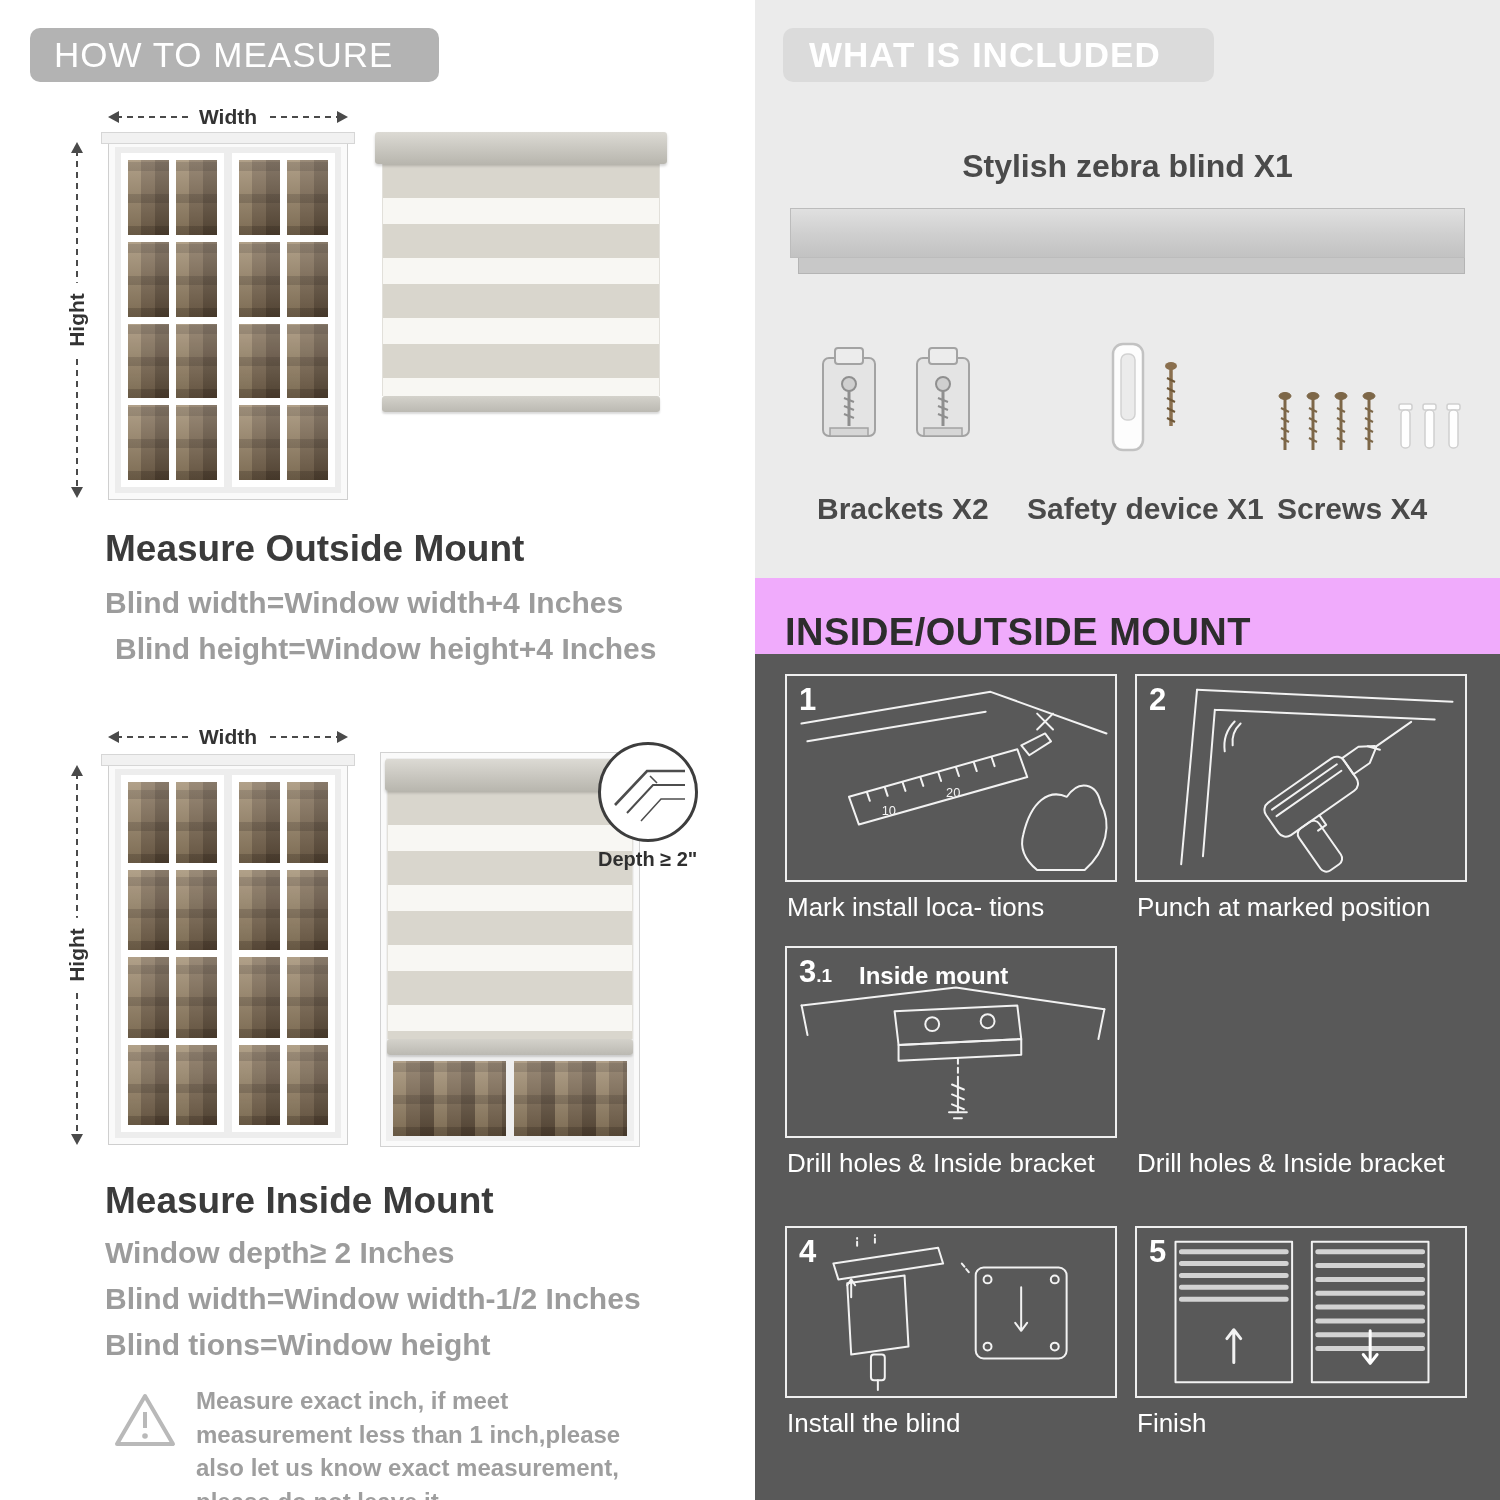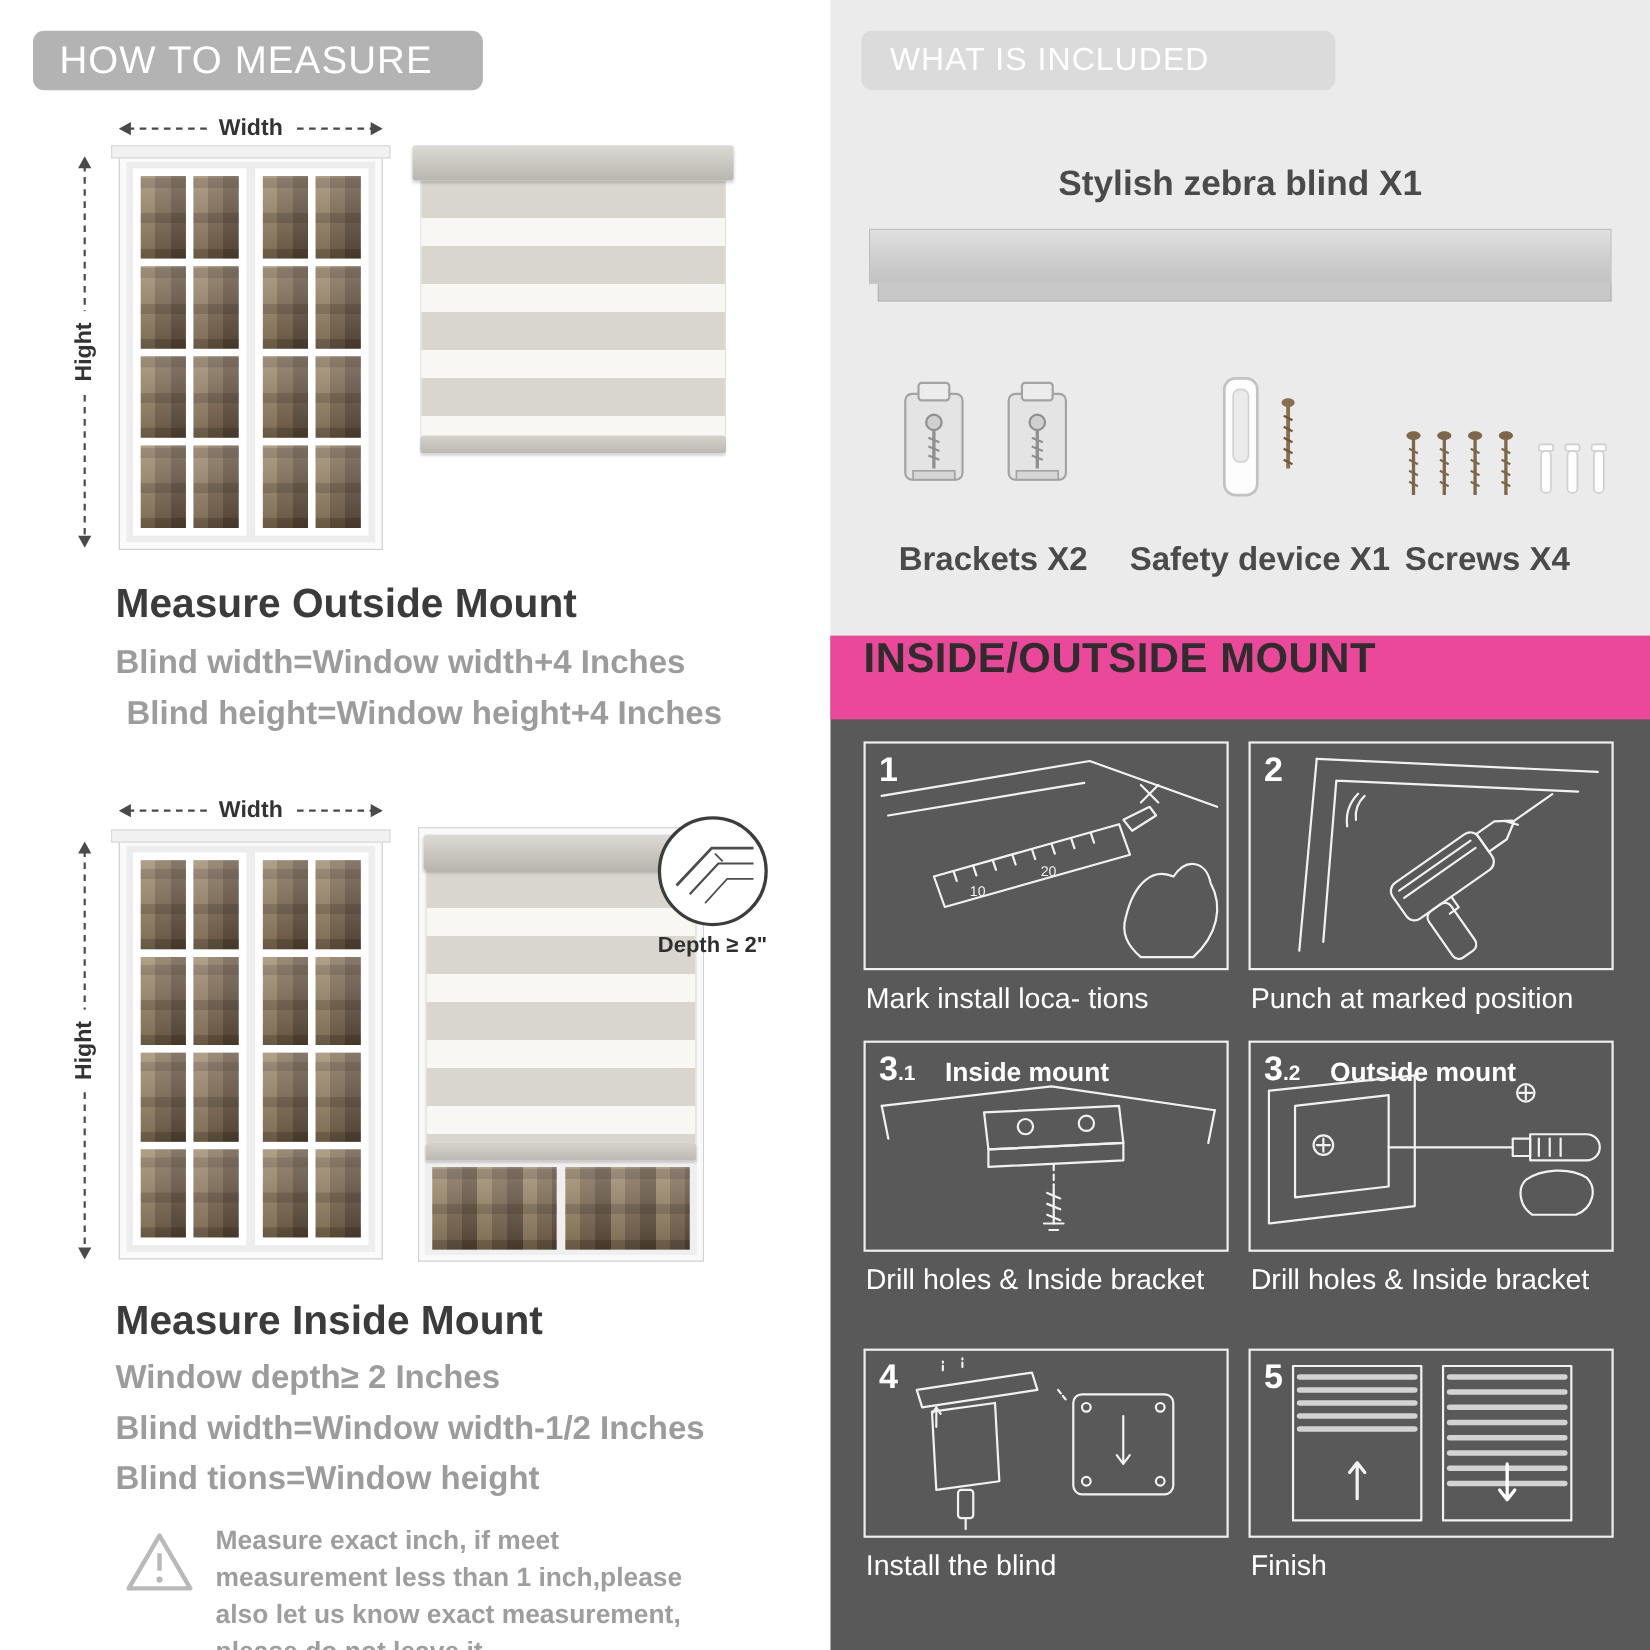--- a/index.html
+++ b/index.html
@@ -54,35 +54,35 @@
     background:#fff;border:3px solid #3d3d3d;box-sizing:border-box;z-index:5;}
   .depth-label{position:absolute;left:598px;top:848px;font-size:20px;font-weight:700;color:#2f2f2f;z-index:5;}
 
   .warn-icon{position:absolute;left:112px;top:1390px;}
   .warn-text{position:absolute;left:196px;top:1384px;width:470px;font-size:24px;font-weight:700;
     color:#9e9e9e;line-height:1.4;}
 
   
   .rtop{position:absolute;left:755px;top:0;width:745px;height:578px;background:#ebebeb;}
   .badge2{position:absolute;left:28px;top:28px;width:405px;height:54px;background:#dbdbdb;
-    border-radius:10px;color:#fff;font-size:29px;font-weight:400;line-height:54px;
+    border-radius:10px;color:#fff;font-size:35px;font-weight:700;line-height:54px;
     padding-left:26px;letter-spacing:1px;}
   .blind-label{position:absolute;left:0;right:0;top:148px;text-align:center;
     font-size:32px;font-weight:700;color:#4a4a4a;}
   .rail-main{position:absolute;left:35px;top:208px;width:675px;height:50px;
     background:linear-gradient(180deg,#e0e0e0 0%,#cecece 55%,#c2c2c2 100%);
     border:1px solid #bcbcbc;box-sizing:border-box;}
   .rail-lip{position:absolute;left:43px;top:258px;width:667px;height:16px;background:#c8c8c8;
     border:1px solid #b4b4b4;border-top:none;box-sizing:border-box;}
   .item-icon{position:absolute;}
   .item-label{position:absolute;top:492px;font-size:30px;font-weight:700;color:#4a4a4a;}
 
   .rbot{position:absolute;left:755px;top:578px;width:745px;height:922px;background:#595959;}
-  .band{position:absolute;left:0;top:0;width:100%;height:76px;background:#ec4899;
-    display:flex;align-items:flex-start;}
+  .band{position:absolute;left:0;top:0;width:100%;height:76px;background:#f0abfc;
+    display:flex;align-items:flex-end;}
   .band-text{margin-left:30px;font-size:38px;font-weight:800;color:#2d2d2d;letter-spacing:.5px;}
 
   .panel{position:absolute;border:2px solid rgba(255,255,255,.9);box-sizing:border-box;}
   .pnum{position:absolute;top:6px;left:12px;font-size:31px;font-weight:700;color:#fff;}
   .pnum .psub{font-size:19px;font-weight:700;}
   .ptitle{position:absolute;top:14px;left:72px;font-size:24px;font-weight:700;color:#fff;}
   .pcap{position:absolute;font-size:26px;font-weight:400;color:#fff;}
   .art{position:absolute;left:0;top:0;width:100%;height:100%;}
   .art *{vector-effect:non-scaling-stroke;}
 </style>
@@ -352,37 +352,20 @@
         <path d="M112 98 L236 92 L236 108 L112 114 Z"></path>
         <path d="M172 112 V128" stroke-dasharray="5 4"></path>
         <path d="M172 130 V166"></path>
         <path d="M166 138 l12 5 M166 148 l12 5 M166 158 l12 5"></path>
         <path d="M163 166 h18"></path>
         <path d="M168 172 h8"></path>
       </svg>
     </div>
     <div class="pcap" style="left:32px;top:570px;">Drill holes &amp;  Inside bracket</div>
 
-    <div class="panel" style="left:380px;top:368px;width:332px;height:192px;">
-      <span class="pnum"><span>3</span><span class="psub">.2</span></span>
-      <span class="ptitle">Outside mount</span>
-      <svg class="art" viewBox="0 0 330 190" fill="none" stroke="#f2f2f2" stroke-width="2" stroke-linecap="round" stroke-linejoin="round">
-        <path d="M16 44 L150 30 L150 150 L16 166 Z"></path>
-        <path d="M40 58 L126 48 L126 132 L40 142 Z"></path>
-        <circle cx="66" cy="94" r="9"></circle>
-        <path d="M60 94 h12 M66 88 v12"></path>
-        <circle cx="252" cy="46" r="8"></circle>
-        <path d="M246 46 h12 M252 40 v12"></path>
-        <path d="M126 96 H240"></path>
-        <path d="M240 88 h16 v16 h-16 z"></path>
-        <path d="M256 84 h52 a10 10 0 0 1 0 24 h-52 z"></path>
-        <path d="M264 88 v16 M274 88 v16 M284 88 v16"></path>
-        <path d="M252 126 C266 116 292 114 308 124 C318 134 314 152 298 158 L258 158 C246 150 244 134 252 126 Z"></path>
-      </svg>
-    </div>
     <div class="pcap" style="left:382px;top:570px;">Drill holes &amp;  Inside bracket</div>
 
     <div class="panel" style="left:30px;top:648px;width:332px;height:172px;">
       <span class="pnum">4</span>
       <svg class="art" viewBox="0 0 330 170" fill="none" stroke="#f2f2f2" stroke-width="2" stroke-linecap="round" stroke-linejoin="round">
         <polygon points="46,36 152,20 157,36 51,52" fill="none"></polygon>
         <path d="M70 18 l0 -8 M88 15 l0 -8" stroke-dasharray="4 3"></path>
         <path d="M64 70 V52 M60 58 l4 -6 4 6"></path>
         <polygon points="60,56 118,48 122,120 64,128" fill="none"></polygon>
         <rect x="84" y="128" width="14" height="26" rx="3"></rect>

